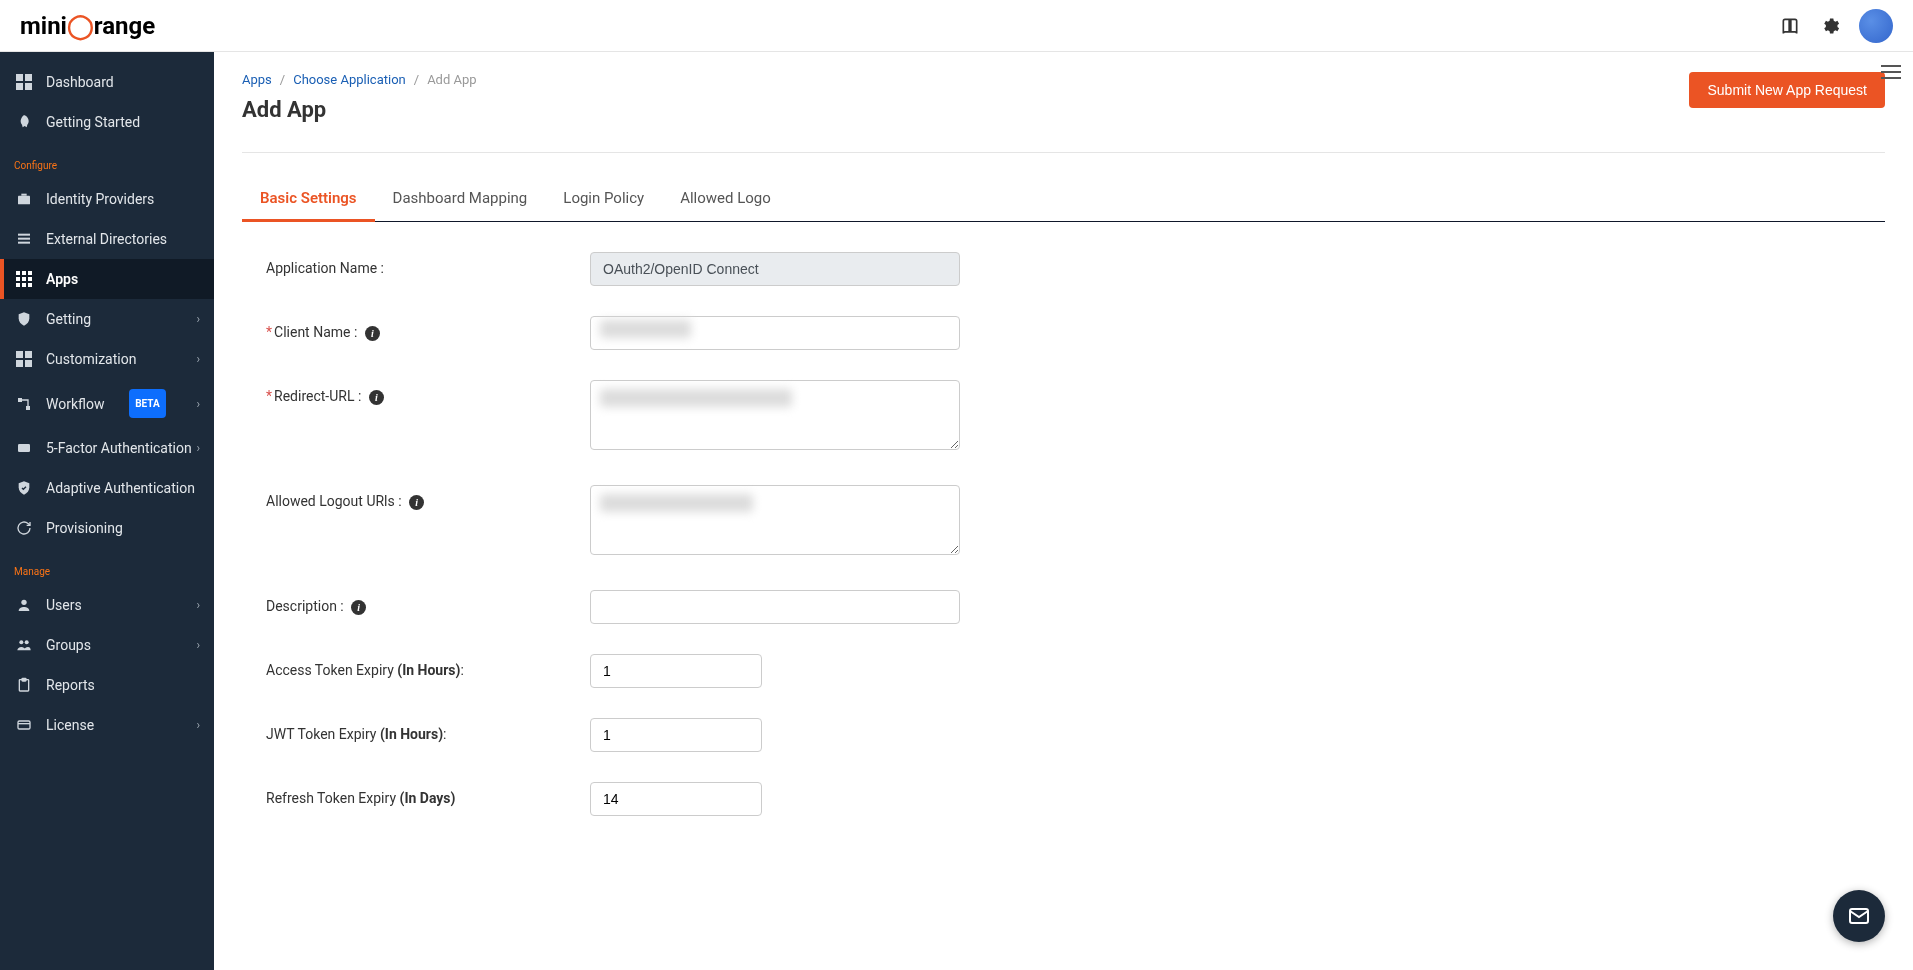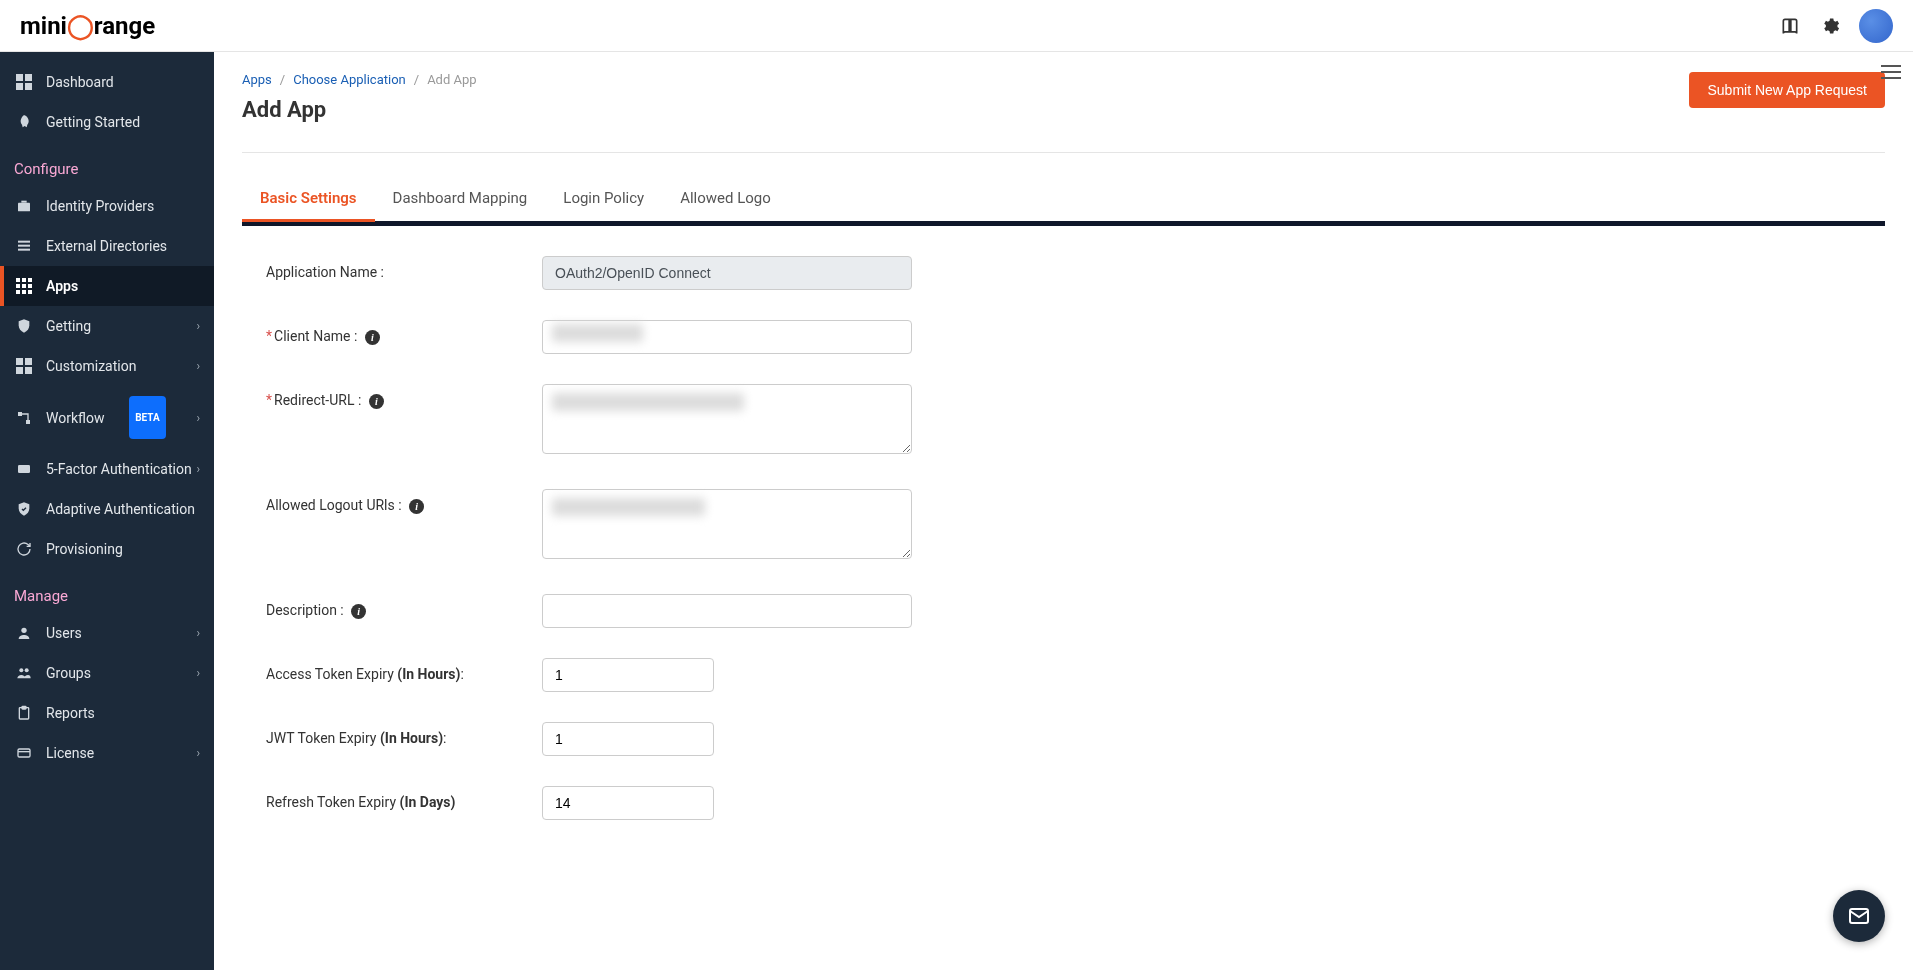--- a/index.html
+++ b/index.html
@@ -10,37 +10,37 @@
 .topbar-right { display: flex; align-items: center; gap: 18px; }
 .top-icon { width: 22px; height: 22px; display: flex; align-items: center; justify-content: center; color: #333; cursor: pointer; }
 .avatar { width: 34px; height: 34px; border-radius: 50%; background: radial-gradient(circle at 35% 35%, #5a8fe6, #3366cc); cursor: pointer; }
 .layout { display: flex; min-height: calc(100vh - 52px); }
 .sidebar { width: 214px; background: #1c2a3a; color: #cfd6dd; padding-top: 10px; flex-shrink: 0; }
 .side-item { display: flex; align-items: center; padding: 10px 14px; font-size: 14px; color: #e2e6ea; cursor: pointer; position: relative; }
 .side-item .icon { width: 20px; height: 20px; margin-right: 12px; display: flex; align-items: center; justify-content: center; }
 .side-item.active { background: #101a26; }
 .side-item.active::before { content:""; position:absolute; left:0; top:0; bottom:0; width:4px; background:#eb5424; }
 .side-item .chev { margin-left: auto; font-size: 12px; color: #9aa4af; }
-.side-item .badge { background: #0d6efd; color: #fff; font-size: 10px; font-weight: 700; padding: 16px 6px; border-radius: 4px; margin-left: auto; margin-right: 6px; }
-.side-section { padding: 18px 14px 8px 14px; font-size: 15px; color: #f9a8d4; }
+.side-item .badge { background: #0d6efd; color: #fff; font-size: 10px; font-weight: 700; padding: 9px 6px; border-radius: 4px; margin-left: auto; margin-right: 6px; }
+.side-section { padding: 18px 14px 8px 14px; font-size: 10px; color: #f97316; }
 .main { flex: 1; padding: 20px 28px 40px 28px; position: relative; }
 .hamburger { position: absolute; top: 12px; right: 12px; cursor: pointer; color: #555; }
 .breadcrumb { font-size: 13px; color: #666; display: flex; align-items: center; gap: 8px; }
 .breadcrumb a { color: #1a5fb4; text-decoration: none; }
 .breadcrumb .sep { color: #999; }
 .breadcrumb .current { color: #999; }
 .top-row { display: flex; justify-content: space-between; align-items: flex-start; }
 .submit-btn { background: #eb5424; color: #fff; border: none; padding: 10px 18px; font-size: 14px; border-radius: 4px; cursor: pointer; }
 .page-title { font-size: 22px; font-weight: 700; margin-top: 10px; margin-bottom: 30px; }
 .hr { border: none; border-top: 1px solid #e5e5e5; margin-bottom: 24px; }
-.tabs { display: flex; border-bottom: 5px solid #0f172a; text-align: center; }
+.tabs { display: flex; border-bottom: 1px solid #0f172a; text-align: center; }
 .tab { padding: 12px 18px; font-size: 15px; color: #555; cursor: pointer; }
 .tab.active { color: #eb5424; font-weight: 600; border-bottom: 3px solid #eb5424; margin-bottom: -1px; }
 .form { padding-top: 30px; }
-.form-row { display: flex; align-items: flex-start; margin-bottom: 30px; }
+.form-row { display: flex; align-items: flex-start; margin-bottom: 30px; gap: 48px; }
 .form-label { width: 300px; padding-top: 8px; font-size: 14px; color: #333; padding-left: 24px; }
 .form-label .req { color: #d9534f; margin-right: 2px; }
 .form-label .info { display:inline-flex; width:15px; height:15px; background:#333; color:#fff; border-radius:50%; font-size:10px; font-weight:700; align-items:center; justify-content:center; margin-left:4px; font-style: italic; font-family: Georgia, serif;}
 .form-control-wide { width: 370px; }
 .form-control-narrow { width: 172px; }
 input[type=text].form-input, input[type=number].form-input { width: 100%; padding: 8px 12px; font-size: 14px; border: 1px solid #ccc; border-radius: 4px; }
 input.readonly { background: #e9ecef; color: #495057; }
 textarea.form-input { width: 100%; padding: 8px 12px; font-size: 14px; border: 1px solid #ccc; border-radius: 4px; resize: both; min-height: 70px; }
 .blur-block { filter: blur(5px); background: #dcdcdc; color: #dcdcdc; border-radius: 2px; display: inline-block; }
 .fab { position: fixed; right: 28px; bottom: 28px; width: 52px; height: 52px; border-radius: 50%; background: #1c2a3a; color: #fff; display: flex; align-items: center; justify-content: center; cursor: pointer; box-shadow: 0 2px 8px rgba(0,0,0,.3); }

